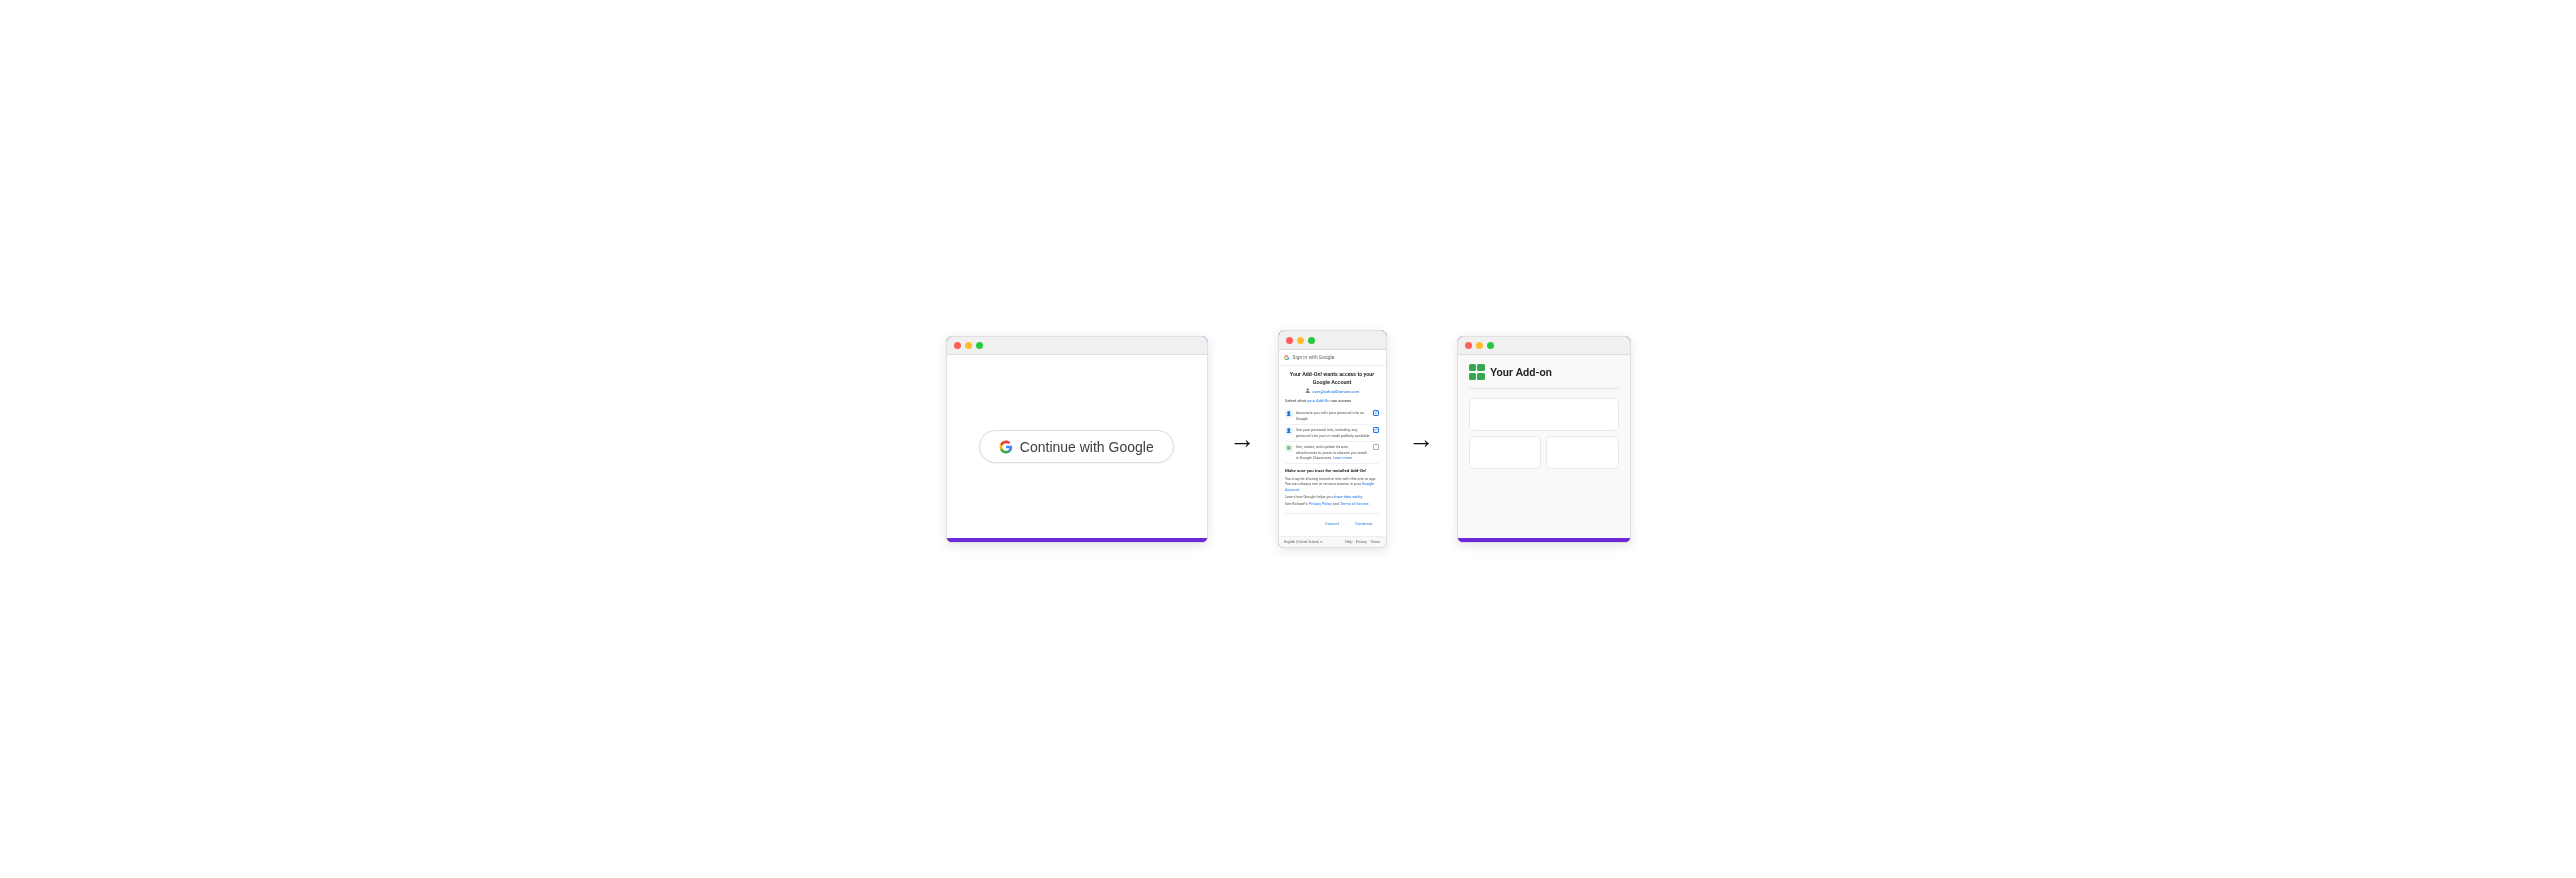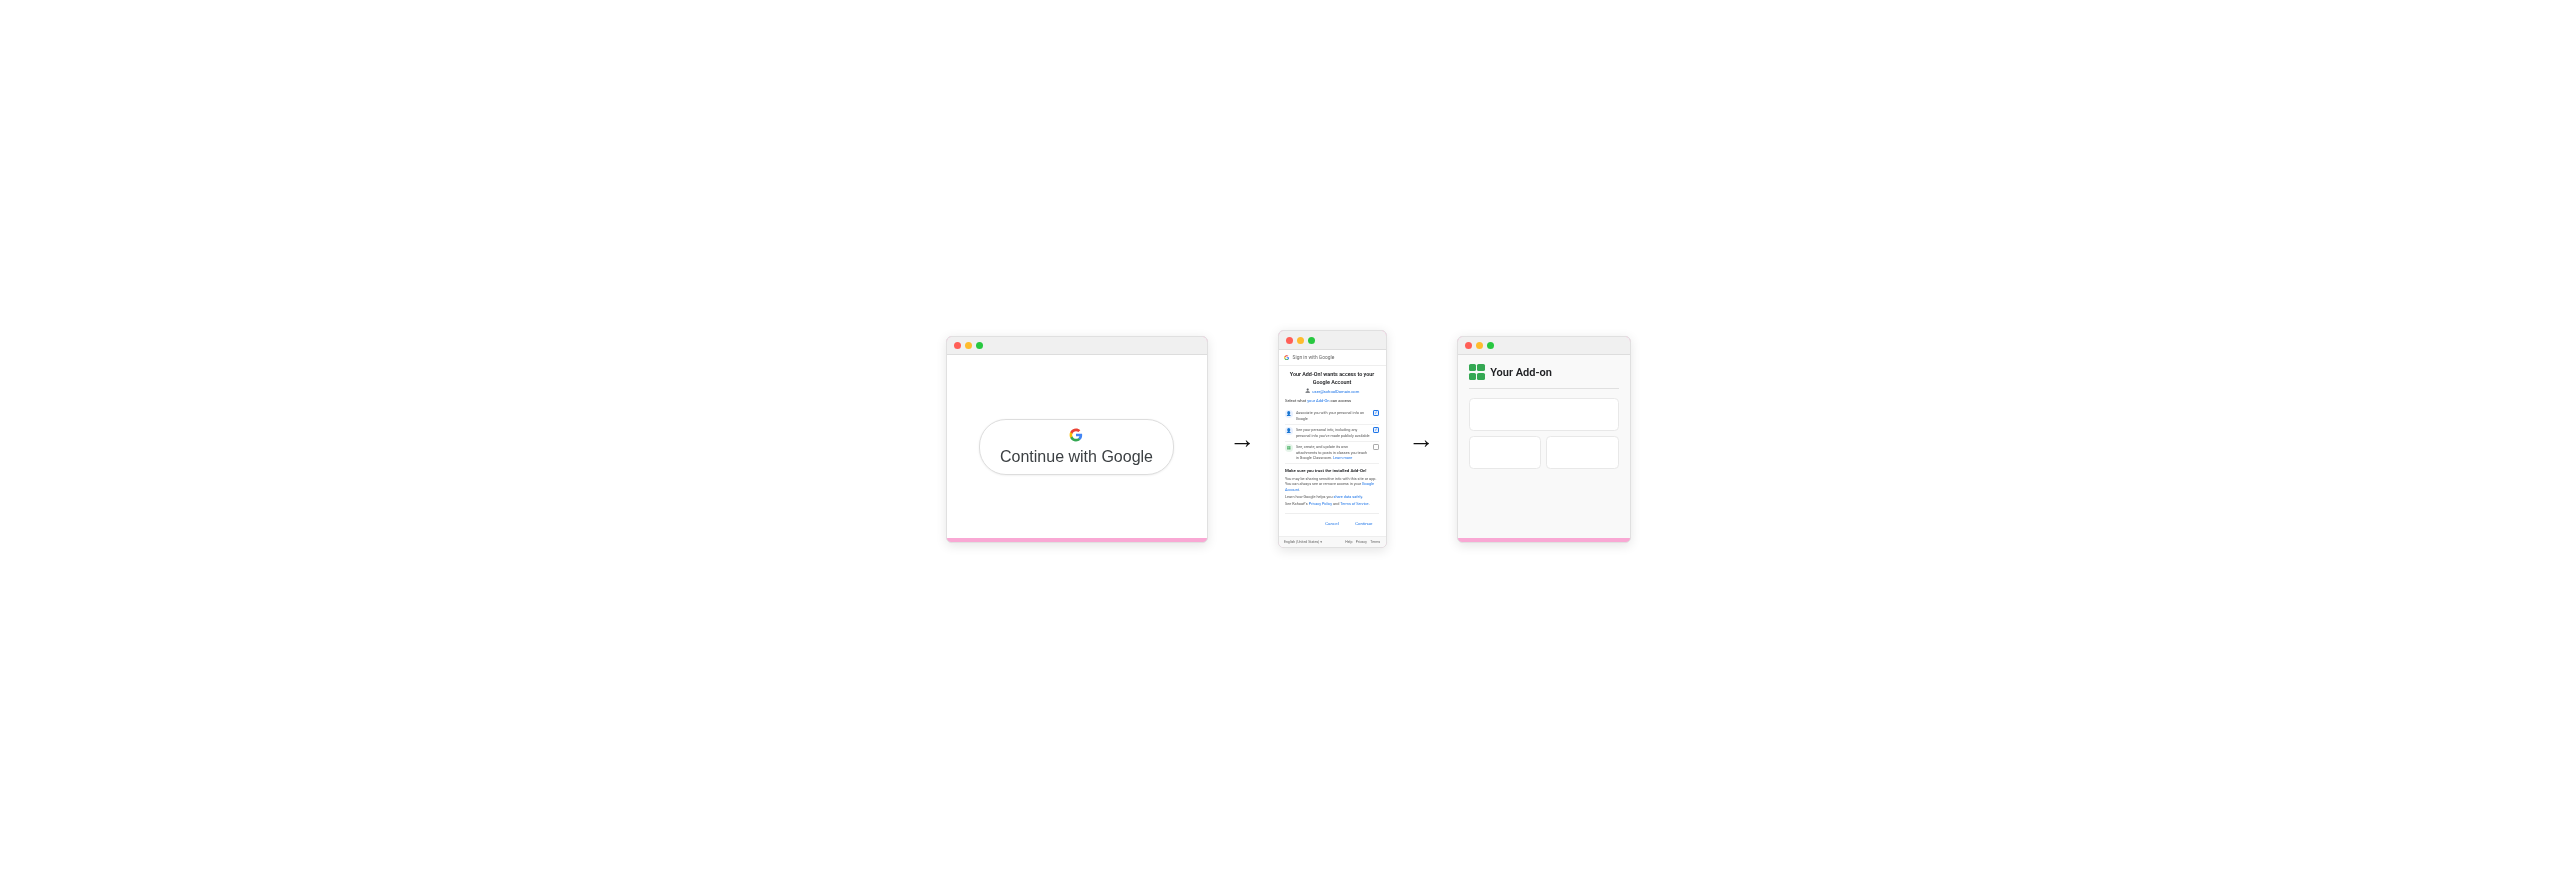--- a/index.html
+++ b/index.html
@@ -15,21 +15,21 @@
     .flow-container {
       display: flex;
       align-items: center;
       justify-content: center;
       gap: 22px;
       width: 100%;
       max-width: 763px;
     }
     
     .browser-window {
-      background: #f9a8d4;
+      background: #6d28d9;
       border-radius: 5.4px;
       border: 0.5px solid #e0e0e0;
       box-shadow: 0 2.2px 11px rgba(0,0,0,0.1);
       overflow: hidden;
     }
     .browser-titlebar {
       background: #f0f0f0;
       border-bottom: 0.5px solid #ddd;
       padding: 5.4px 7.6px;
       display: flex;
@@ -58,27 +58,26 @@
       background: #ffffff;
     }
     .google-btn {
       display: flex;
       align-items: center;
       gap: 6.5px;
       background: #ffffff;
       border: 0.8px solid #ddd;
       border-radius: 27px;
       padding: 7.6px 19.6px;
-      font-size: 16px;
+      font-size: 14px;
       font-weight: 500;
       color: #3c4043;
       cursor: pointer;
       box-shadow: 0 0.5px 2.2px rgba(0,0,0,0.08);
       white-space: nowrap;
-      flex-direction: column;
     }
     .google-logo {
       width: 14px;
       height: 14px;
     }
 
     
     .arrow {
       font-size: 26px;
       color: #111;

